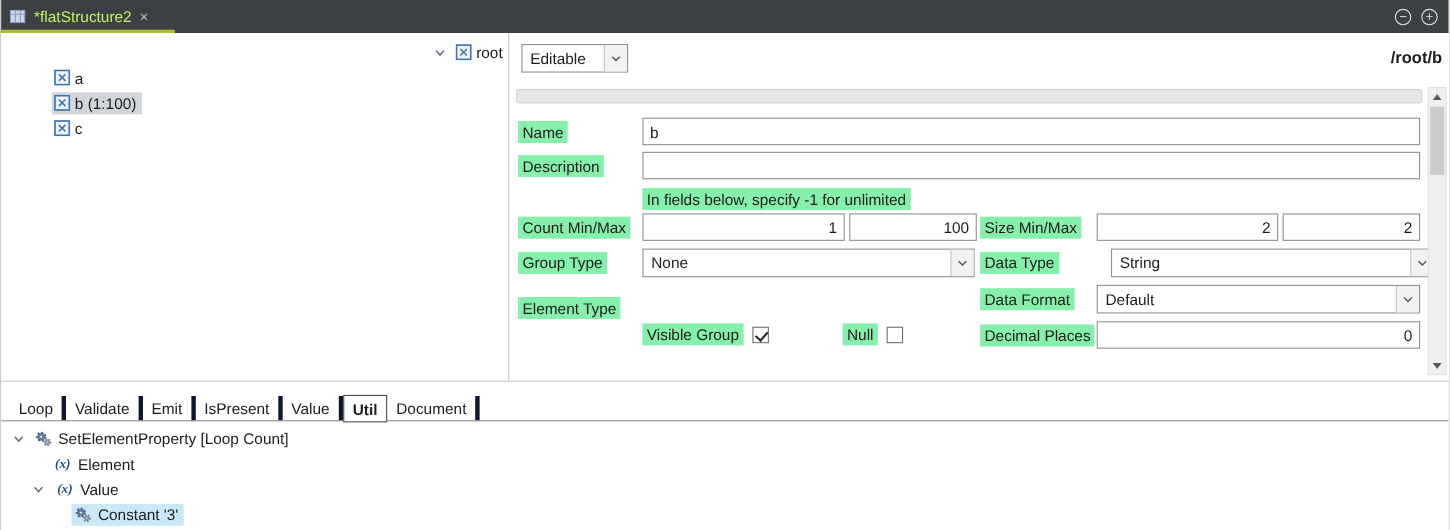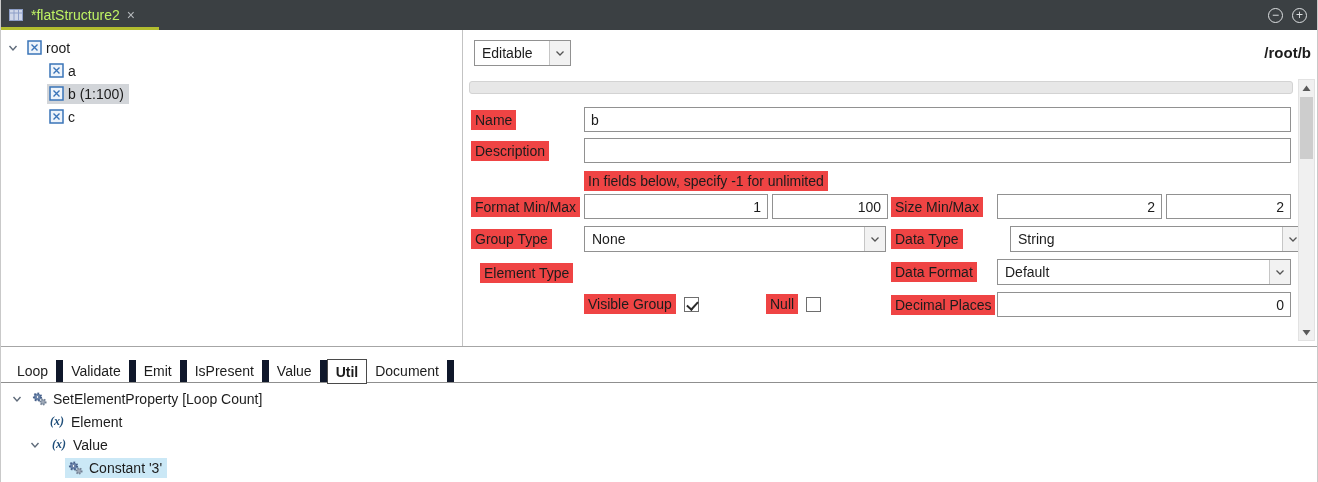--- a/index.html
+++ b/index.html
@@ -34,21 +34,21 @@
   
   .right-panel { position:absolute; left:463px; top:0; width:855px; height:100%; background:#ffffff; }
   .abs { position:absolute; }
   .combo { display:inline-flex; align-items:stretch; border:1px solid #919191; background:#ffffff;
            height:26px; cursor:pointer; }
   .combo-text { flex:1; display:flex; align-items:center; padding:0 7px; white-space:nowrap; overflow:hidden; }
   .combo-btn { width:21px; background:#f2f2f2; border-left:1px solid #c6c6c6;
                display:flex; align-items:center; justify-content:center; flex-shrink:0; }
   .path { font-weight:bold; font-size:15px; }
   .hbar { height:13px; background:#e7e7e7; border:1px solid #d3d3d3; border-radius:3px; cursor:pointer; }
-  .form-label { background:#ef4444; padding:2px 4px; white-space:nowrap; }
+  .form-label { background:#86efac; padding:2px 4px; white-space:nowrap; }
   .tinput { border:1px solid #919191; height:25px; padding:0 6px; font:inherit; color:#1c1c1c;
             background:#ffffff; outline:none; }
   .tinput.num { text-align:right; }
   .chkgroup { display:flex; align-items:center; gap:8px; }
   .checkbox { width:15px; height:15px; border:1px solid #6e6e6e; background:#ffffff; position:relative;
               cursor:pointer; flex-shrink:0; }
   .checkbox.checked::after { content:""; position:absolute; left:2px; top:3px; width:9px; height:5px;
               border-left:2px solid #2b2b2b; border-bottom:2px solid #2b2b2b; transform:rotate(-48deg); }
 
   
@@ -56,21 +56,21 @@
   .varrow { position:absolute; left:0; width:15px; height:16px; display:flex; align-items:center;
             justify-content:center; cursor:pointer; }
   .varrow.up { top:0; }
   .varrow.down { bottom:0; }
   .vthumb { position:absolute; left:1px; top:17px; width:13px; height:62px; background:#cdcdcd; cursor:pointer; }
 
   
   .bottom { position:absolute; left:0; top:347px; width:100%; height:135px; background:#ffffff; }
   .tabs-row { position:absolute; left:0; top:13px; width:100%; height:23px; display:flex;
               align-items:flex-end; padding-left:8px; border-bottom:1px solid #8f8f8f; }
-  .btab { height:22px; display:flex; align-items:center; padding:0 8px; border-right:7px solid #0f172a;
+  .btab { height:22px; display:flex; align-items:center; padding:0 8px; border-right:4px solid #0f172a;
           cursor:pointer; white-space:nowrap; }
   .btab.active { font-weight:bold; height:25px; margin-bottom:-2px; background:#ffffff;
                  border:1px solid #4a4a4a; z-index:2; }
   .btree { position:absolute; left:0; top:40px; width:100%; }
   .brow { display:flex; align-items:center; height:23px; cursor:default; }
   .brow.selected > .sel-wrap { background:#cbe8f6; }
   .fx-icon { width:20px; text-align:center; font:italic bold 12px "Liberation Serif", serif;
              color:#1f4e79; margin-right:4px; flex-shrink:0; }
   .gear-icon { width:17px; height:16px; margin-right:5px; flex-shrink:0; display:inline-flex; }
 </style>
@@ -95,21 +95,21 @@
     </div>
     <div class="win-btns">
       <div class="circle-btn">−</div>
       <div class="circle-btn">+</div>
     </div>
   </div>
 
   <div class="main">
 
     <div class="left-panel">
-      <div class="trow" style="padding-left:6px;">
+      <div class="trow" style="justify-content:flex-end;">
         <span class="twist">
           <svg width="12" height="12" viewBox="0 0 12 12">
               <polyline points="2.5,4 6,8 9.5,4" fill="none" stroke="#5f6b7a" stroke-width="1.4"></polyline>
             </svg>
         </span>
         <span class="sel-wrap">
           <span class="node-icon">
             <svg width="15" height="15" viewBox="0 0 15 15">
                 <rect x="1" y="1" width="13" height="13" fill="#eef4fb" stroke="#3a74b8" stroke-width="1.5"></rect>
                 <path d="M4.5 4.5 L10.5 10.5 M10.5 4.5 L4.5 10.5" stroke="#3a74b8" stroke-width="1.4"></path>
@@ -168,21 +168,21 @@
       <div class="hbar abs" style="left:5px; top:51px; width:824px;"></div>
 
       <div class="form-label abs" style="left:7px; top:80px;">Name</div>
       <input class="tinput abs" style="left: 120px; top: 77px; width: 707px;" value="b">
 
       <div class="form-label abs" style="left:7px; top:111px;">Description</div>
       <input class="tinput abs" style="left: 120px; top: 108px; width: 707px;" value="">
 
       <div class="form-label abs" style="left:120px; top:141px;">In fields below, specify -1 for unlimited</div>
 
-      <div class="form-label abs" style="left:7px; top:167px;">Format Min/Max</div>
+      <div class="form-label abs" style="left:7px; top:167px;">Count Min/Max</div>
       <input class="tinput num abs" style="left: 120px; top: 164px; width: 184px;" value="1">
       <input class="tinput num abs" style="left: 308px; top: 164px; width: 116px;" value="100">
       <div class="form-label abs" style="left:427px; top:167px;">Size Min/Max</div>
       <input class="tinput num abs" style="left: 533px; top: 164px; width: 165px;" value="2">
       <input class="tinput num abs" style="left: 702px; top: 164px; width: 125px;" value="2">
 
       <div class="form-label abs" style="left:7px; top:199px;">Group Type</div>
       <div class="combo abs" style="left:120px; top:196px; width:302px;">
         <span class="combo-text">None</span>
         <span class="combo-btn">
@@ -194,21 +194,21 @@
       <div class="form-label abs" style="left:427px; top:199px;">Data Type</div>
       <div class="combo abs" style="left:546px; top:196px; width:294px;">
         <span class="combo-text">String</span>
         <span class="combo-btn">
           <svg width="10" height="8" viewBox="0 0 10 8">
               <polyline points="1.5,2.5 5,6 8.5,2.5" fill="none" stroke="#555" stroke-width="1.3"></polyline>
             </svg>
         </span>
       </div>
 
-      <div class="form-label abs" style="left:7px; top:233px;margin-left:9px;">Element Type</div>
+      <div class="form-label abs" style="left:7px; top:240px;">Element Type</div>
       <div class="form-label abs" style="left:427px; top:232px;">Data Format</div>
       <div class="combo abs" style="left:533px; top:229px; width:294px;gap:40px;">
         <span class="combo-text">Default</span>
         <span class="combo-btn">
           <svg width="10" height="8" viewBox="0 0 10 8">
               <polyline points="1.5,2.5 5,6 8.5,2.5" fill="none" stroke="#555" stroke-width="1.3"></polyline>
             </svg>
         </span>
       </div>
 

